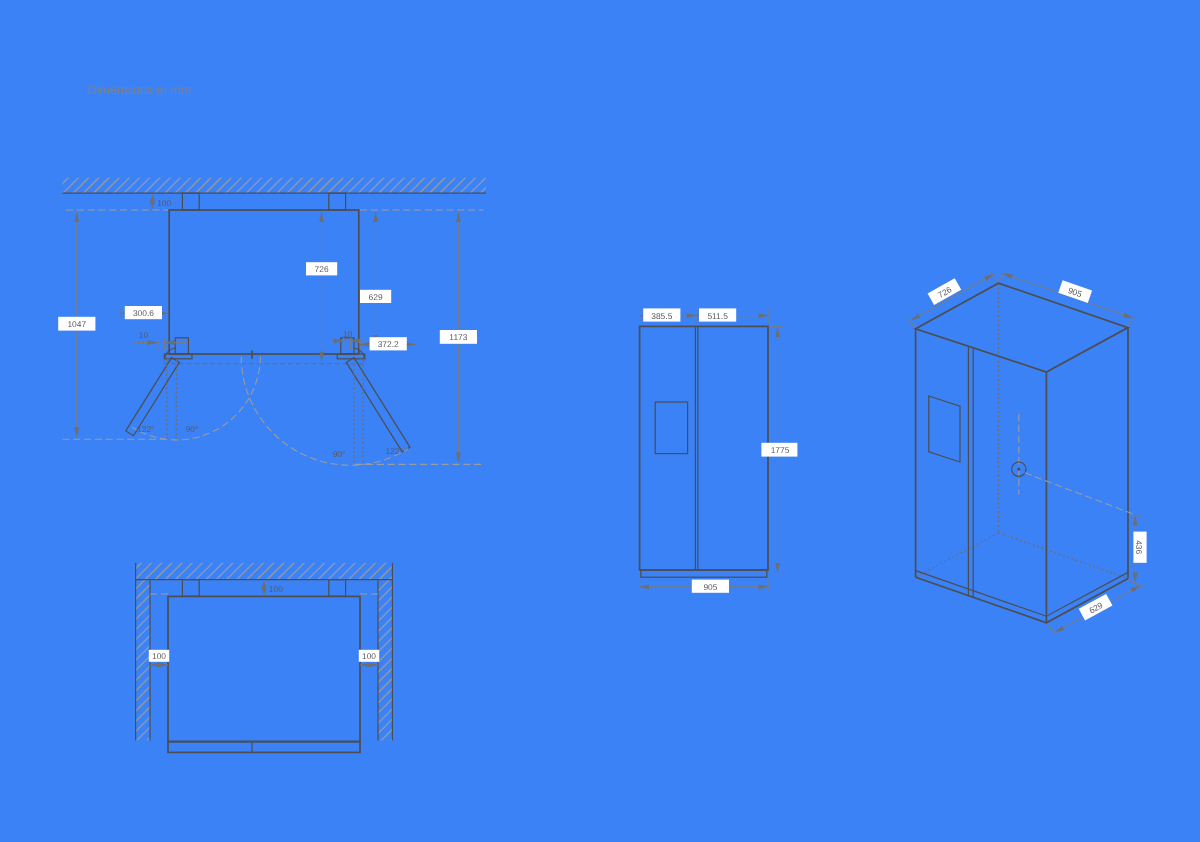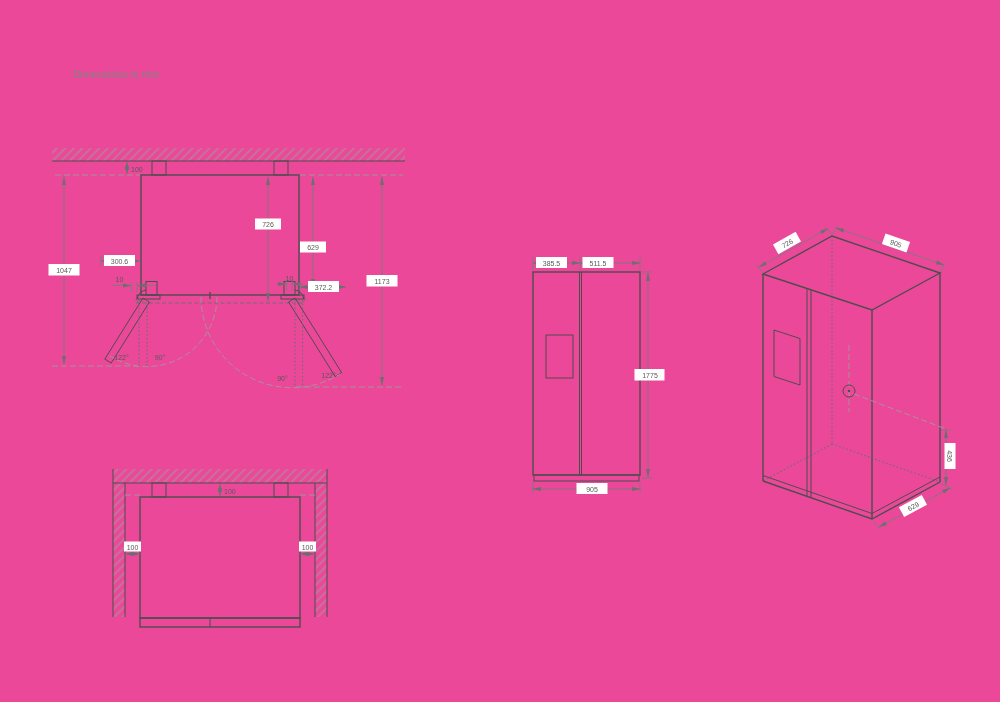--- a/index.html
+++ b/index.html
@@ -1,16 +1,16 @@
 <!DOCTYPE html>
 <html><head>
 <meta charset="utf-8">
 <style>
   html,body{margin:0;padding:0;background:#fff;}
-  .stage{position:relative;width:1000px;height:702px;background:#ec4899;overflow:hidden;
+  .stage{position:relative;width:1000px;height:702px;background:#3b82f6;overflow:hidden;
          font-family:"Liberation Sans", sans-serif;}
   svg{position:absolute;left:0;top:0;}
   text{font-family:"Liberation Sans", sans-serif;fill:#58595b;}
   .dimtxt{font-size:7px;}
   .title{font-size:10.5px;fill:#808184;}
   .body-line{stroke:#4d4d4f;stroke-width:1.4;fill:none;}
   .thin-line{stroke:#4d4d4f;stroke-width:1;fill:none;}
   .dim{stroke:#7b7c7e;stroke-width:.9;fill:none;}
   .dash{stroke:#9b9c9e;stroke-width:.9;fill:none;stroke-dasharray:6 3;}
   .dash2{stroke:#6d6e70;stroke-width:1;fill:none;stroke-dasharray:4 2.5;}

